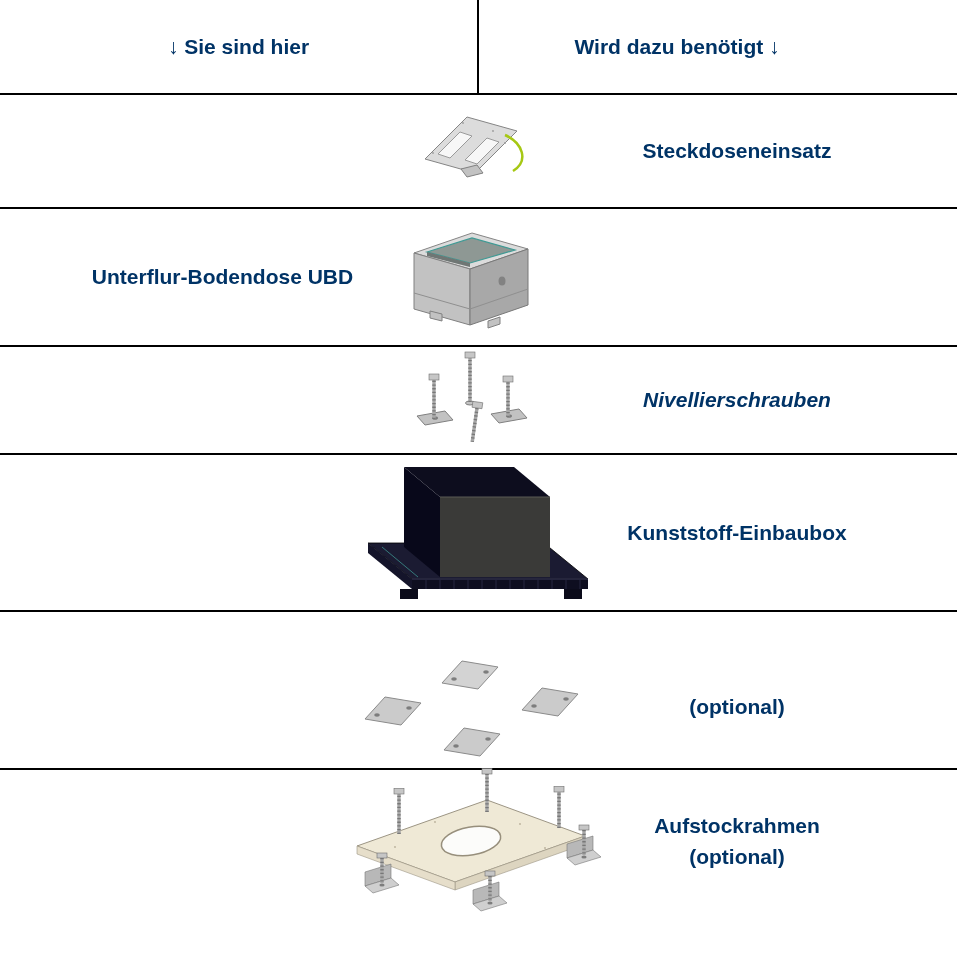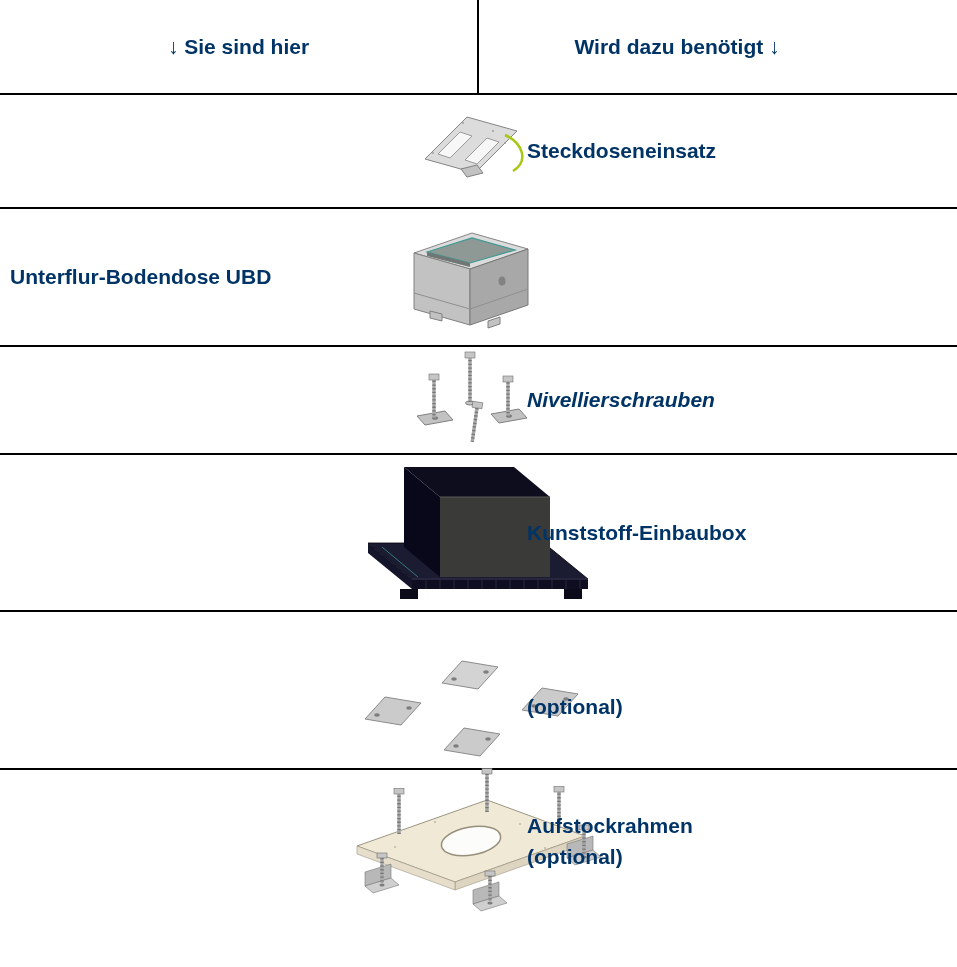--- a/index.html
+++ b/index.html
@@ -16,21 +16,21 @@
   html,body{margin:0;padding:0;}
   body{background:var(--background);}
   .page{position:relative;width:957px;height:967px;background:var(--background);
         font-family:"Liberation Sans","DejaVu Sans",sans-serif;overflow:hidden;}
   .row{position:absolute;left:0;width:957px;border-bottom:2px solid var(--separator);}
   .row.last{border-bottom:none;}
   .vline{position:absolute;top:0;left:477px;width:2px;height:100%;background:var(--separator);}
   .hcell{position:absolute;top:0;height:100%;display:flex;align-items:center;justify-content:center;
          font-weight:bold;font-size:21px;color:var(--heading-text);}
   .label{position:absolute;top:50%;transform:translateY(-50%);font-weight:bold;font-size:21px;
-         line-height:1.5;color:var(--heading-text);text-align:left;}
+         line-height:1.5;color:var(--heading-text);text-align:center;}
   .label.left{left:10px;width:425px;}
   .label.right{left:527px;width:420px;}
   .img{position:absolute;left:470px;top:50%;transform:translate(-50%,-50%);}
   
   .sv-light{fill:#dcdcdc;stroke:#858585;stroke-width:1;}
   .sv-mid{fill:#c2c2c2;stroke:#808080;stroke-width:1;}
   .sv-dark{fill:#a8a8a8;stroke:#787878;stroke-width:1;}
   .sv-hole{fill:#f7f7f7;stroke:#9a9a9a;stroke-width:1;}
   .sv-seam{stroke:#8f8f8f;stroke-width:1;}
   .sv-pad{fill:#cbcbcb;stroke:#8b8b8b;stroke-width:1;}

